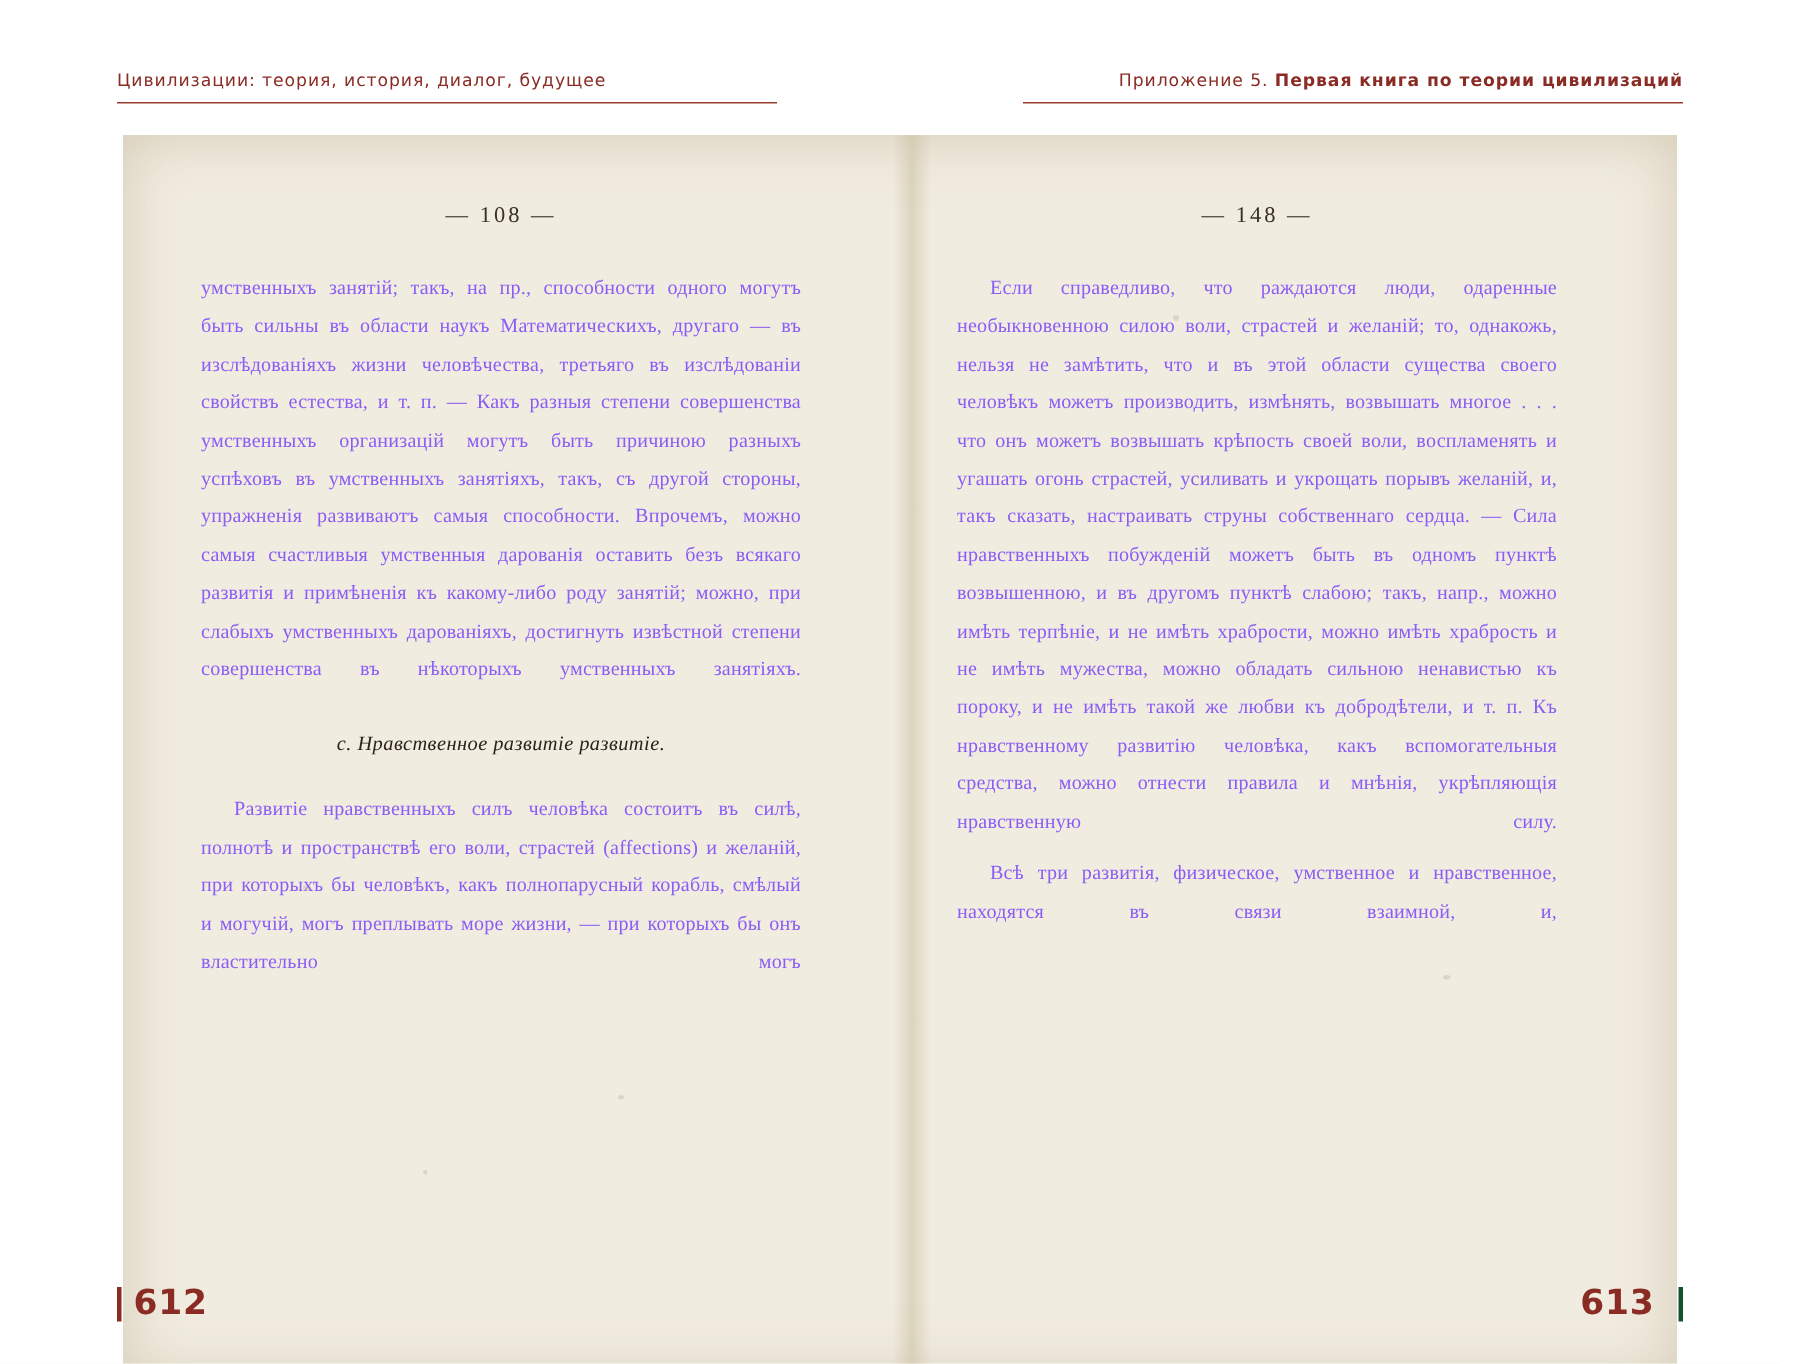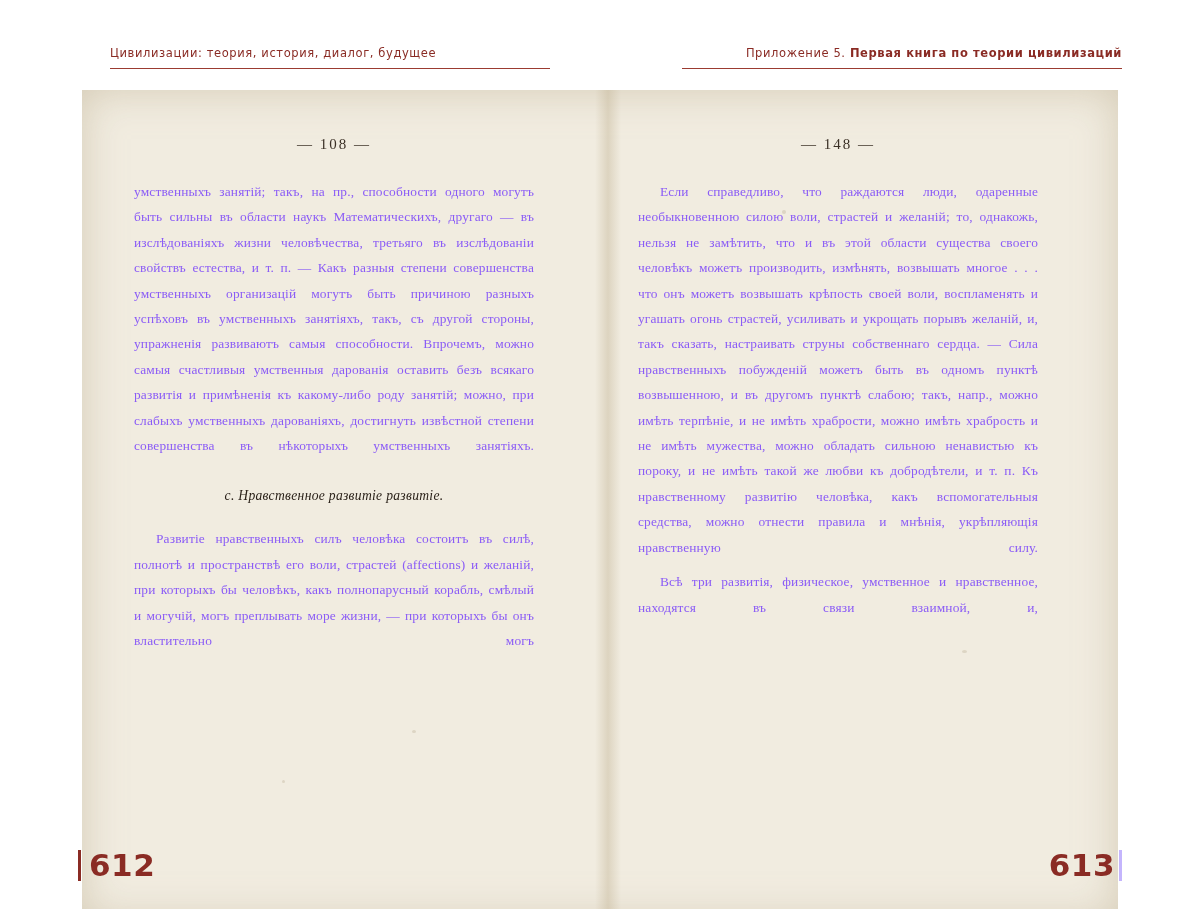--- a/index.html
+++ b/index.html
@@ -21,21 +21,20 @@
     background: #ffffff;
   }
 
   
   .header-zone {
     position: absolute;
     top: 46px;
     left: 0;
     right: 0;
     height: 30px;
-    margin-left: 32px;
   }
   .header-left, .header-right {
     position: absolute;
     top: 0;
     font-size: 11.5px;
     letter-spacing: 0.6px;
     white-space: nowrap;
     font-family: "DejaVu Sans", sans-serif;
   }
   .header-left {
@@ -133,36 +132,36 @@
     font-style: italic;
     font-size: 13.6px;
     color: #2b221a;
     letter-spacing: 0.3px;
   }
 
   
   .page-num {
     position: absolute;
     bottom: 28px;
-    font-size: 31px;
+    font-size: 23px;
     font-weight: bold;
     color: #8a2b24;
     font-family: "DejaVu Sans", sans-serif;
     letter-spacing: 0.5px;
   }
   .page-num-left {
     left: 78px;
     padding-left: 8px;
     border-left: 3px solid #8a2b24;
     line-height: 1;
   }
   .page-num-right {
     right: 78px;
-    padding-right: 4px;
-    border-right: 3px solid #c4b5fd;
+    padding-right: 16px;
+    border-right: 3px solid #14532d;
     line-height: 1;
   }
 </style>
 </head>
 <body>
 
 <div class="page">
 
   <div class="header-zone">
     <div class="header-left">Цивилизации: теория, история, диалог, будущее</div>

